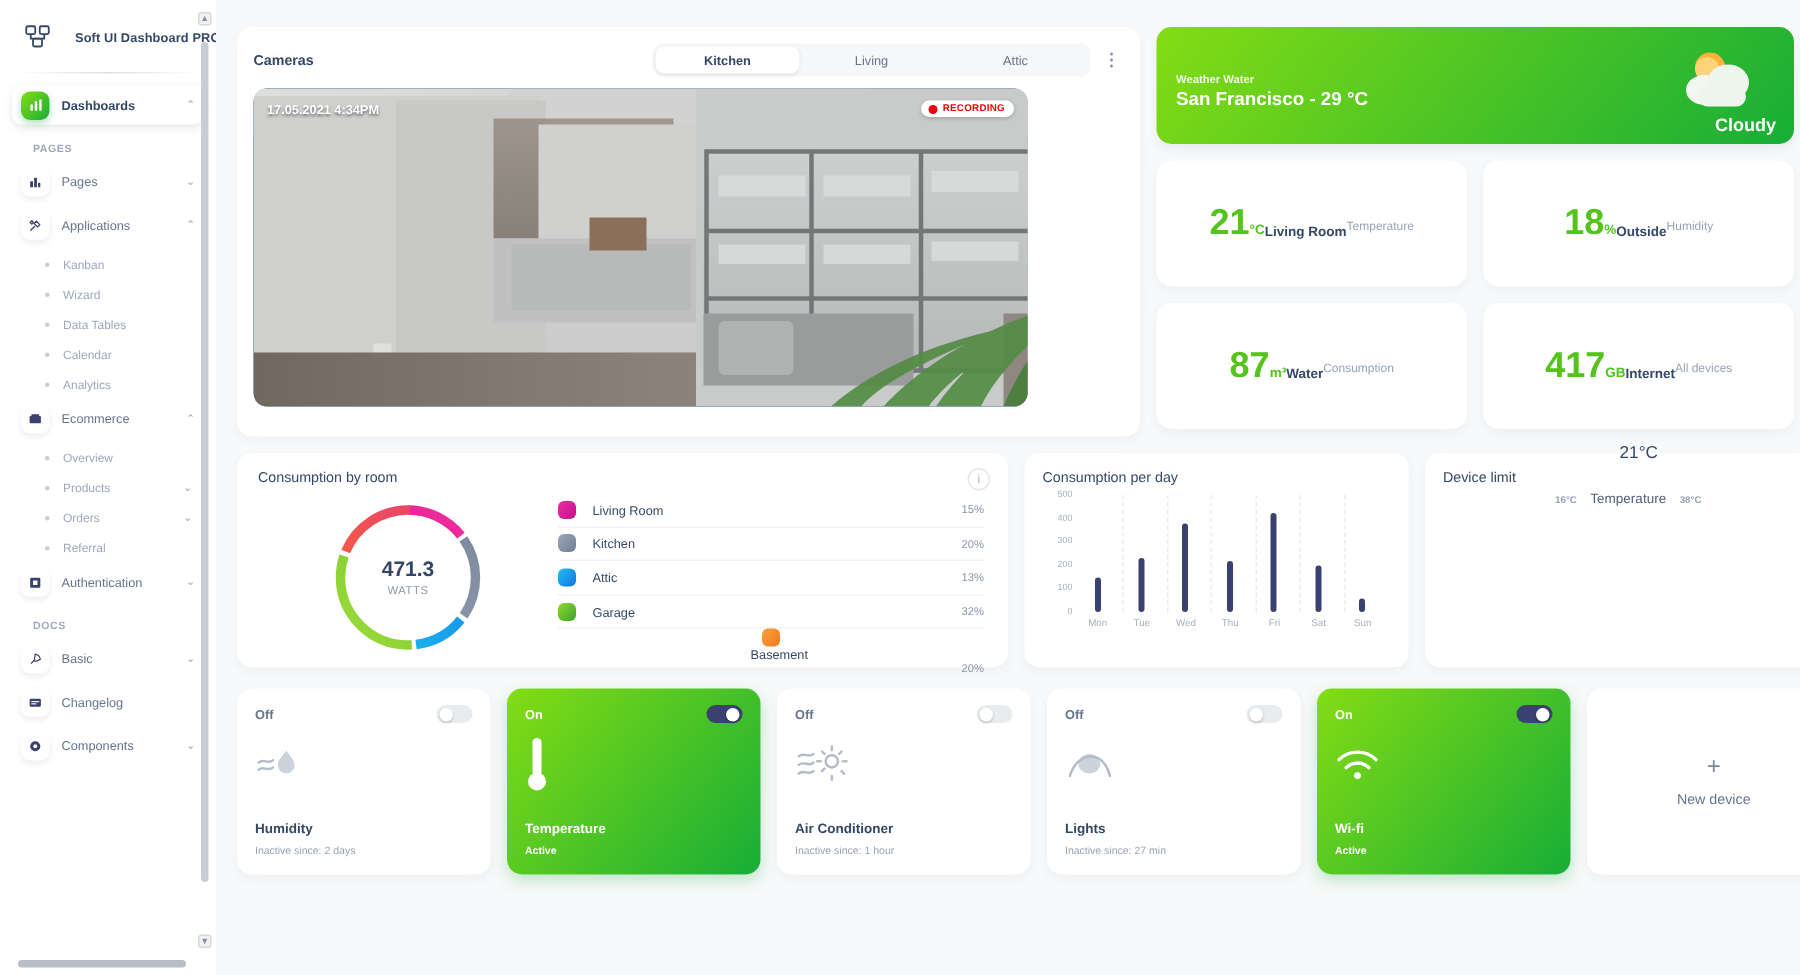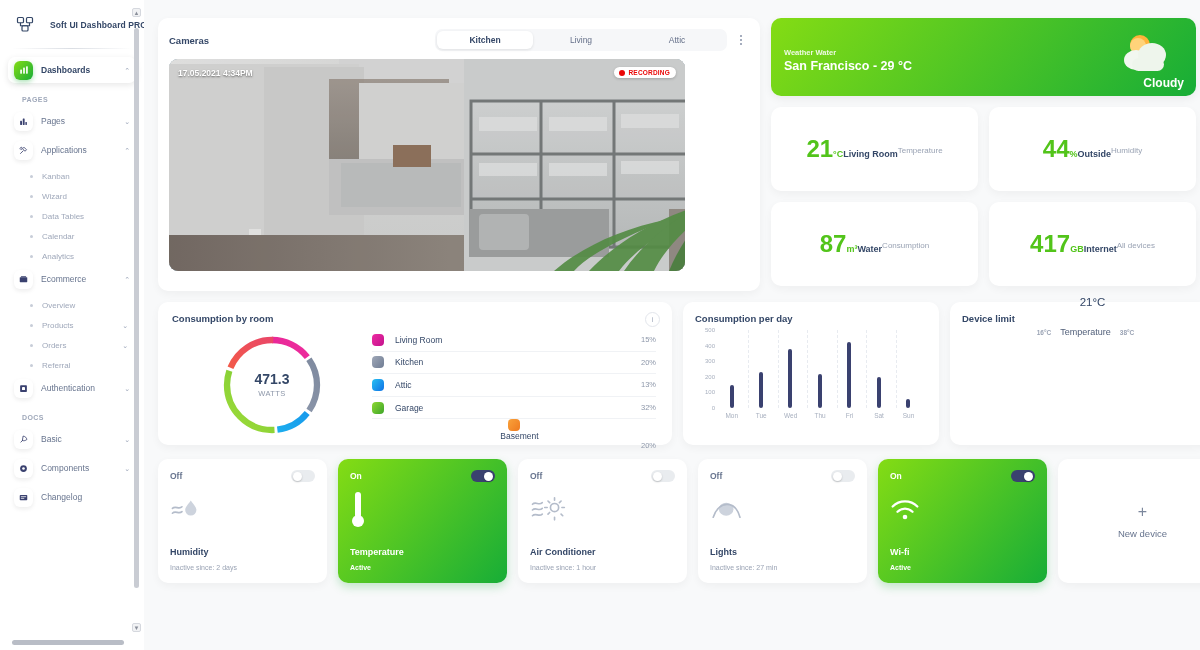--- a/index.html
+++ b/index.html
@@ -91,21 +91,21 @@
   .stat { height: 84px; display:flex; flex-direction:row; align-items:center; justify-content:center; position:relative; }
   .stat-val { font-size: 24px; font-weight: 700; color:#52c41a; line-height:1; }
   .stat-val .u { font-size: 9px; font-weight:700; }
   .stat-name { font-size: 9px; font-weight:700; color:#344767; margin-top: 9px; }
   .stat-sub { font-size: 8px; color:#9aa3b4; margin-top: 3px; }
   .floating-temp { position:absolute; left:0; right:0; bottom:-22px; text-align:center; font-size:11.5px; color:#344767; }
 
   
   .row2 { display:flex; gap: 11px; margin-top: 11px; }
   .cons-card { width: 514px; height: 143px; padding: 11px 14px; position:relative; }
-  .card-title { font-size: 9.5px; font-weight:700; color:#344767; }
+  .card-title { font-size: 9.5px; font-weight:400; color:#344767; }
   .info-btn { position:absolute; right:12px; top:10px; width:15px; height:15px; border-radius:50%; border:1px solid #e3e6ec; display:flex; align-items:center; justify-content:center; font-size:8px; color:#a7afbf; cursor:pointer;}
   .cons-body { display:flex; margin-top: 5px; }
   .donut-wrap { width: 200px; position:relative; display:flex; align-items:center; justify-content:center; }
   .donut-center { position:absolute; text-align:center; }
   .donut-num { font-size:14px; font-weight:600; color:#344767; line-height:1; }
   .donut-unit { font-size:7.5px; color:#8d97a9; letter-spacing:.4px; margin-top:3px; }
   .legend { flex:1; padding-right: 2px; }
   .lg-row { display:flex; align-items:center; height: 22.6px; border-bottom: 1px solid #f0f2f5; }
   .lg-row:last-child { border-bottom: none; flex-direction: column; }
   .lg-sw { width:12px; height:12px; border-radius:4px; flex:0 0 12px; }
@@ -281,37 +281,37 @@
               <path d="M12 3c5 1 8 4 9 9-4 3-7 4-11 3z"></path>
             </svg>
         </span>
         <span class="nav-label">Basic</span>
         <span class="chev">⌄</span>
       </div>
 
       <div class="nav-item">
         <span class="nav-ico">
           <svg width="9" height="9" viewBox="0 0 24 24" fill="#3a416f">
-              <circle cx="12" cy="12" r="9"></circle>
-              <circle cx="12" cy="12" r="3.5" fill="#fff"></circle>
-            </svg>
-        </span>
-        <span class="nav-label">Components</span>
-        <span class="chev">⌄</span>
+              <rect x="2" y="5" width="20" height="14" rx="2"></rect>
+              <rect x="5" y="9" width="14" height="2" fill="#fff"></rect>
+              <rect x="5" y="13" width="9" height="2" fill="#fff"></rect>
+            </svg>
+        </span>
+        <span class="nav-label">Changelog</span>
       </div>
 
       <div class="nav-item">
         <span class="nav-ico">
           <svg width="9" height="9" viewBox="0 0 24 24" fill="#3a416f">
-              <rect x="2" y="5" width="20" height="14" rx="2"></rect>
-              <rect x="5" y="9" width="14" height="2" fill="#fff"></rect>
-              <rect x="5" y="13" width="9" height="2" fill="#fff"></rect>
-            </svg>
-        </span>
-        <span class="nav-label">Changelog</span>
+              <circle cx="12" cy="12" r="9"></circle>
+              <circle cx="12" cy="12" r="3.5" fill="#fff"></circle>
+            </svg>
+        </span>
+        <span class="nav-label">Components</span>
+        <span class="chev">⌄</span>
       </div>
     </nav>
 
     <div class="sb-track">
       <div class="sb-thumb"></div>
     </div>
     <div class="sb-arrow up">▲</div>
     <div class="sb-arrow down">▼</div>
     <div class="sb-hbar"></div>
   </aside>
@@ -427,21 +427,21 @@
           </span>
         </div>
 
         <div class="stats">
           <div class="card stat">
             <div class="stat-val"><span>21</span><span class="u">°C</span></div>
             <div class="stat-name">Living Room</div>
             <div class="stat-sub">Temperature</div>
           </div>
           <div class="card stat">
-            <div class="stat-val"><span>44</span><span class="u">%</span></div>
+            <div class="stat-val"><span>18</span><span class="u">%</span></div>
             <div class="stat-name">Outside</div>
             <div class="stat-sub">Humidity</div>
           </div>
           <div class="card stat">
             <div class="stat-val"><span>87</span><span class="u">m³</span></div>
             <div class="stat-name">Water</div>
             <div class="stat-sub">Consumption</div>
           </div>
           <div class="card stat">
             <div class="stat-val"><span>417</span><span class="u">GB</span></div>

